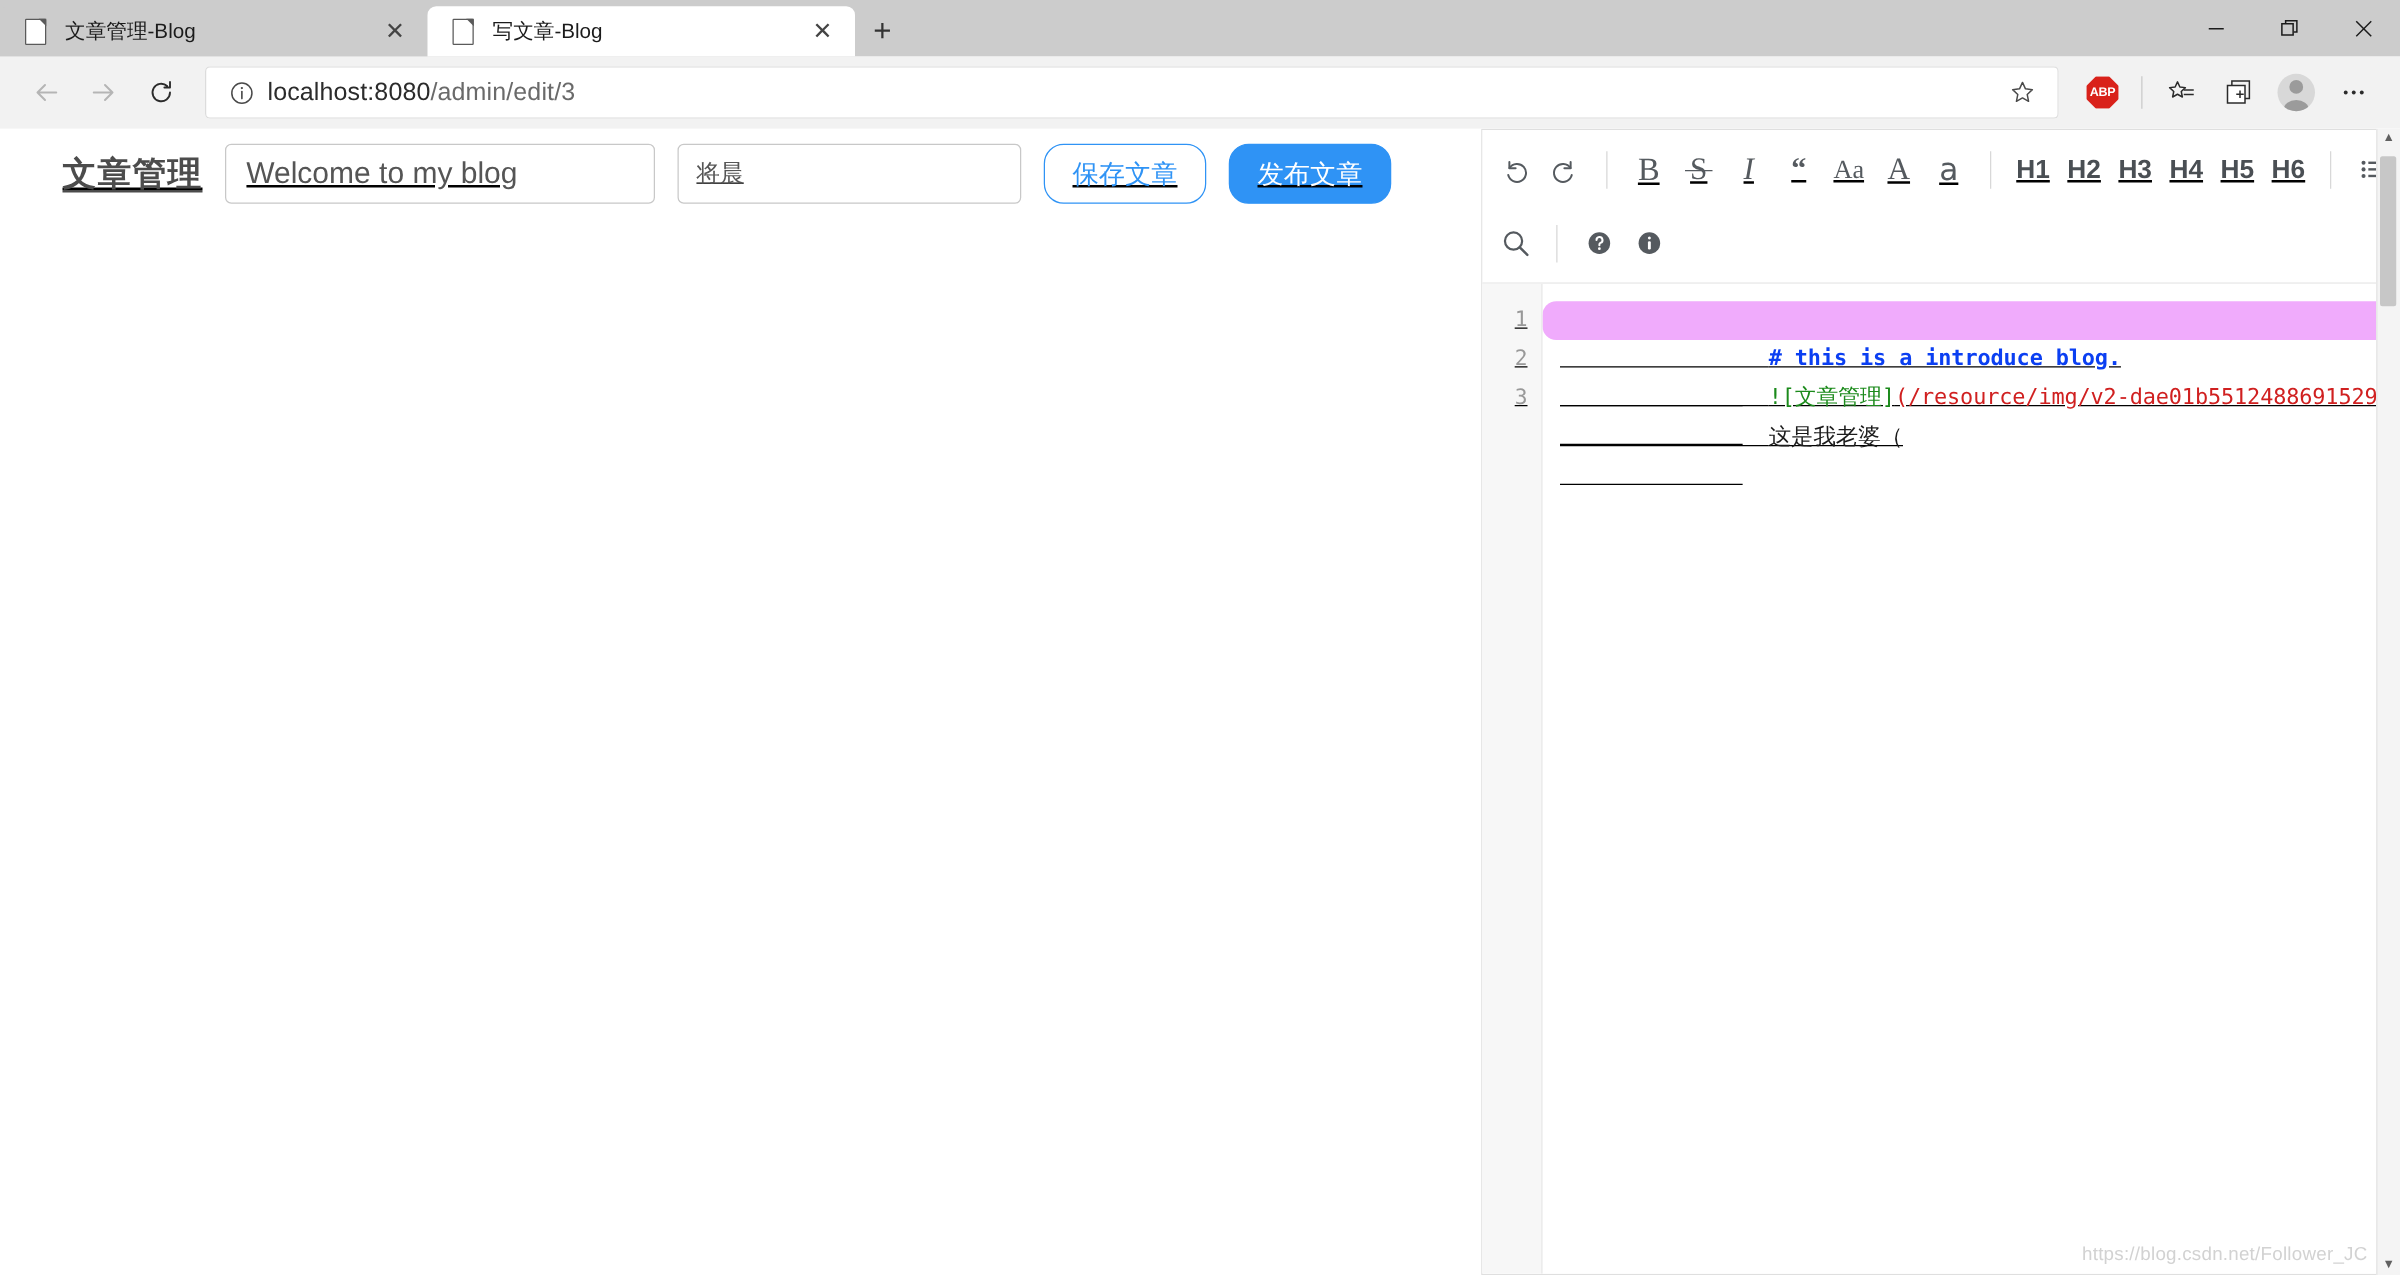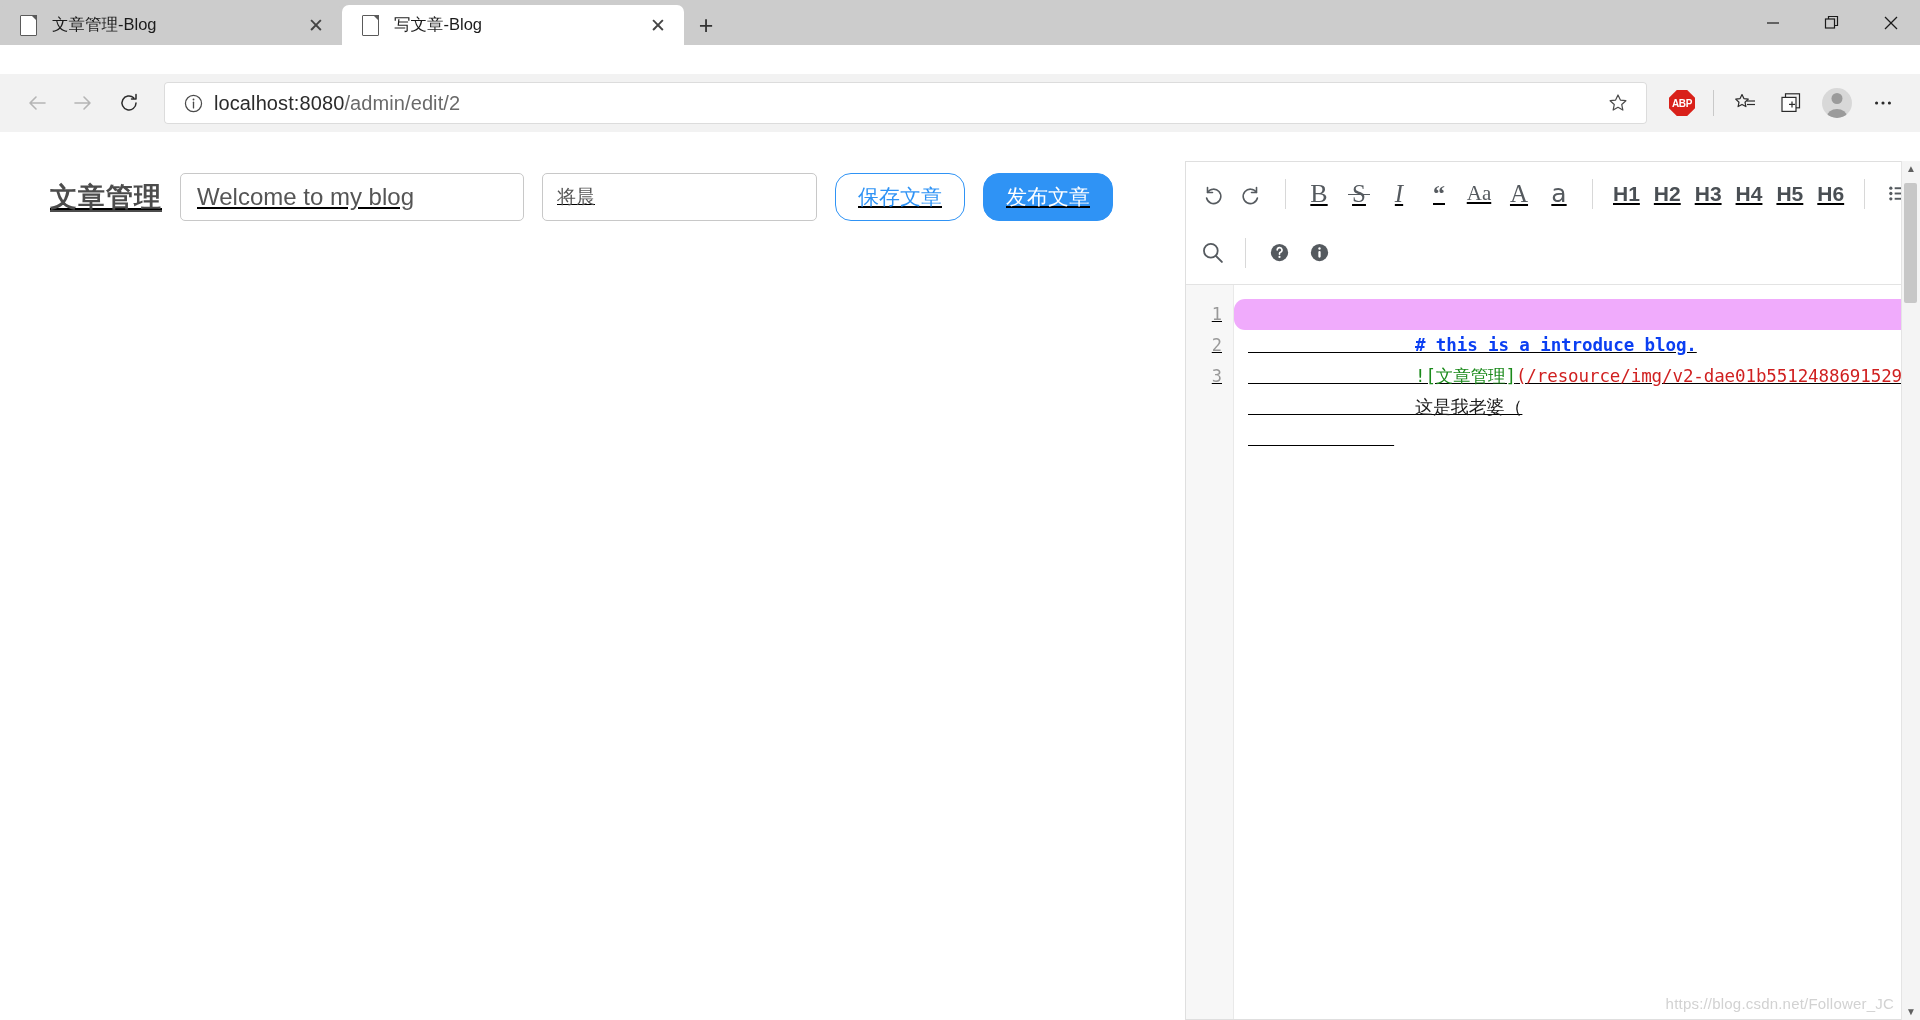--- a/index.html
+++ b/index.html
@@ -5,21 +5,21 @@
 <style>
   * { box-sizing: border-box; margin: 0; padding: 0; }
   html, body {
     width: 1920px; height: 1020px;
     font-family: "Liberation Sans", "DejaVu Sans", sans-serif;
     background: #ffffff;
     overflow: hidden;
   }
 
   
-  .browser { width: 1920px; height: 1020px; display: flex; flex-direction: column; gap: 29px; }
+  .browser { width: 1920px; height: 1020px; display: flex; flex-direction: column; }
 
   .tabstrip {
     height: 45px; background: #cccccc;
     display: flex; align-items: flex-end; position: relative;
     flex: 0 0 45px;
   }
   .tab {
     height: 40px; width: 342px;
     display: flex; align-items: center;
     padding: 0 12px 0 18px;
@@ -358,21 +358,21 @@
     </div>
 
     <div class="omnibox">
       <span class="omnibox-info">
         <svg width="21" height="21" viewBox="0 0 24 24">
           <circle cx="12" cy="12" r="9.2" fill="none" stroke="#4a4a4a" stroke-width="1.4"></circle>
           <line x1="12" y1="10.5" x2="12" y2="17" stroke="#4a4a4a" stroke-width="1.5" stroke-linecap="round"></line>
           <circle cx="12" cy="7.4" r="1.05" fill="#4a4a4a"></circle>
         </svg>
       </span>
-      <span class="omnibox-url"><span>localhost:8080</span><span class="dim">/admin/edit/2</span></span>
+      <span class="omnibox-url"><span>localhost:8080</span><span class="dim">/admin/edit/3</span></span>
       <span class="omnibox-star">
         <svg width="22" height="22" viewBox="0 0 24 24">
             <path d="M12 3.2l2.6 5.6 6 .7-4.5 4.2 1.2 6-5.3-3-5.3 3 1.2-6L3.4 9.5l6-.7z" fill="none" stroke="#4a4a4a" stroke-width="1.3" stroke-linejoin="round"></path>
           </svg>
       </span>
     </div>
 
     <div class="nav-icon-btn">
       <span class="abp-badge">ABP</span>
     </div>

